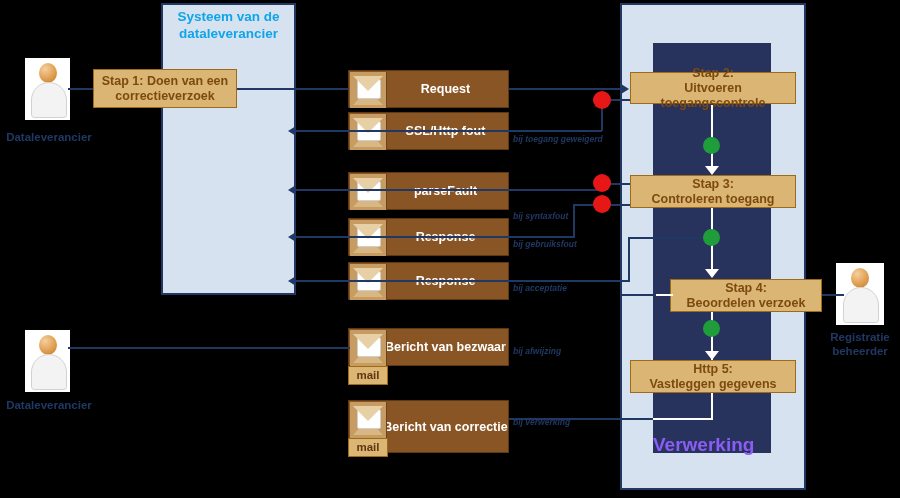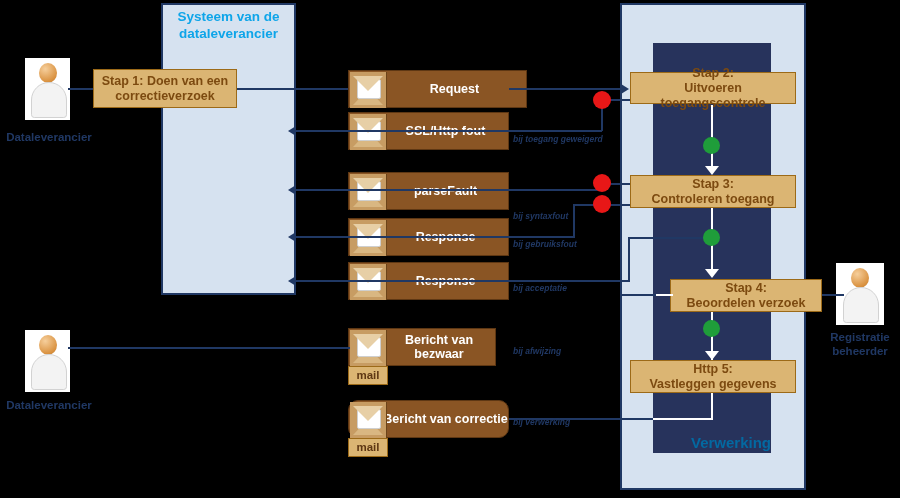--- a/index.html
+++ b/index.html
@@ -6,22 +6,22 @@
   #stage{position:relative;width:900px;height:498px;background:#000;
          font-family:"Liberation Sans",sans-serif;overflow:hidden;}
 
   
   .panel{position:absolute;background:#d6e2f0;border:2px solid #203864;box-sizing:border-box;}
   .panel-title{position:absolute;width:100%;text-align:center;color:#0ea5e9;
                font-size:13.5px;font-weight:bold;line-height:17px;}
 
   
   .band{position:absolute;background:#27335c;}
-  .band-label{position:absolute;width:100%;text-align:right;color:#0369a1;
-              font-size:15px;font-weight:bold;}
+  .band-label{position:absolute;width:100%;text-align:left;color:#8b5cf6;
+              font-size:19px;font-weight:bold;}
 
   
   .step{position:absolute;background:#dbb573;border:1px solid #9c6a18;box-sizing:border-box;
         color:#7c4a10;font-size:12.5px;font-weight:bold;text-align:center;
         display:flex;flex-direction:column;align-items:center;justify-content:center;
         line-height:15px;}
 
   
   .msg{position:absolute;background:#8a5524;border:1px solid #5e3713;box-sizing:border-box;
        color:#fff;font-size:12.5px;font-weight:bold;
@@ -118,21 +118,21 @@
 
   <div class="hl" style="left:68px;top:88px;width:25px;"></div>
 
   <div class="hl" style="left:236px;top:88px;width:114px;"></div>
 
   <div class="step" style="left:93px;top:69px;width:144px;height:39px;">
     <div>Stap 1: Doen van een</div>
     <div>correctieverzoek</div>
   </div>
 
-  <div class="msg" style="left:348px;top:70px;width:179px;height:38px;">
+  <div class="msg" style="left:348px;top:70px;width:161px;height:38px;">
     <div class="envelope">
       <div class="env-bot"></div>
       <div class="env-body"></div>
       <div class="env-flap"></div>
     </div>
     <div class="label">Request</div>
   </div>
   <div class="hl" style="left:509px;top:88px;width:112px;"></div>
   <div class="arrow-r" style="left:621px;top:84px;"></div>
 
@@ -184,34 +184,34 @@
       <div class="env-flap"></div>
     </div>
     <div class="label">Response</div>
   </div>
 
   <div class="hl" style="left:628px;top:237px;width:84px;"></div>
   <div class="vl" style="left:628px;top:237px;height:43px;"></div>
   <div class="hl" style="left:296px;top:280px;width:334px;"></div>
   <div class="arrow-l" style="left:288px;top:276px;"></div>
 
-  <div class="msg" style="left:348px;top:328px;width:148px;height:38px;">
+  <div class="msg" style="left:348px;top:328px;width:161px;height:38px;">
     <div class="envelope">
       <div class="env-bot"></div>
       <div class="env-body"></div>
       <div class="env-flap"></div>
     </div>
     <div class="label">Bericht van bezwaar</div>
   </div>
   <div class="mailtag" style="left:348px;top:366px;width:40px;height:19px;">
     <span>mail</span>
   </div>
   <div class="hl" style="left:68px;top:347px;width:282px;"></div>
 
-  <div class="msg" style="left:348px;top:400px;width:161px;height:38px;border-radius:10px;">
+  <div class="msg" style="left:348px;top:400px;width:161px;height:53px;">
     <div class="envelope">
       <div class="env-bot"></div>
       <div class="env-body"></div>
       <div class="env-flap"></div>
     </div>
     <div class="label">Bericht van correctie</div>
   </div>
   <div class="mailtag" style="left:348px;top:438px;width:40px;height:19px;">
     <span>mail</span>
   </div>

